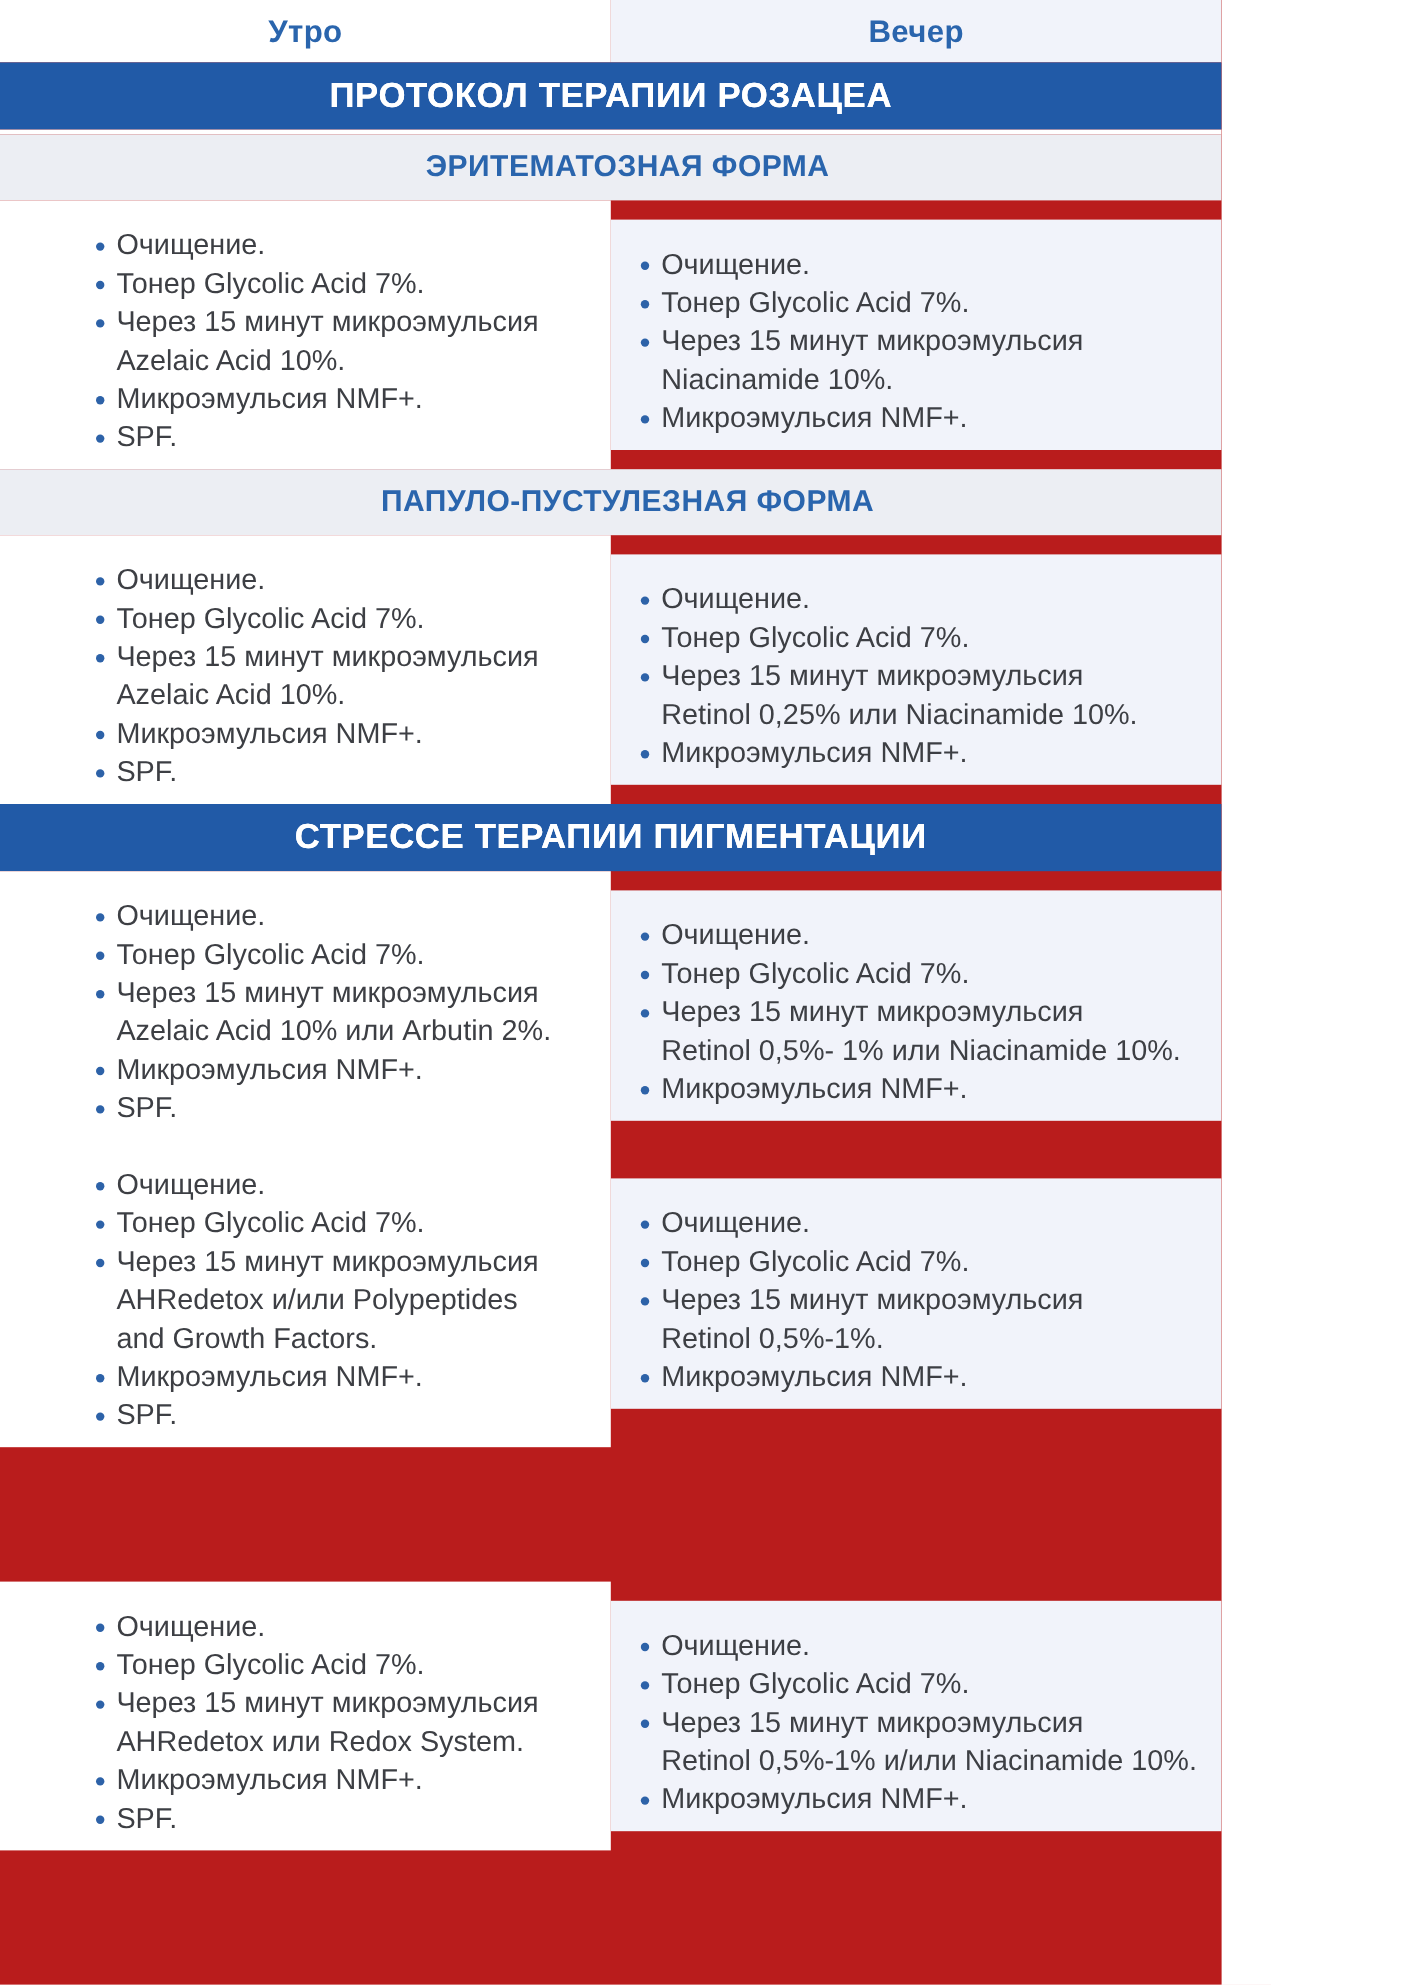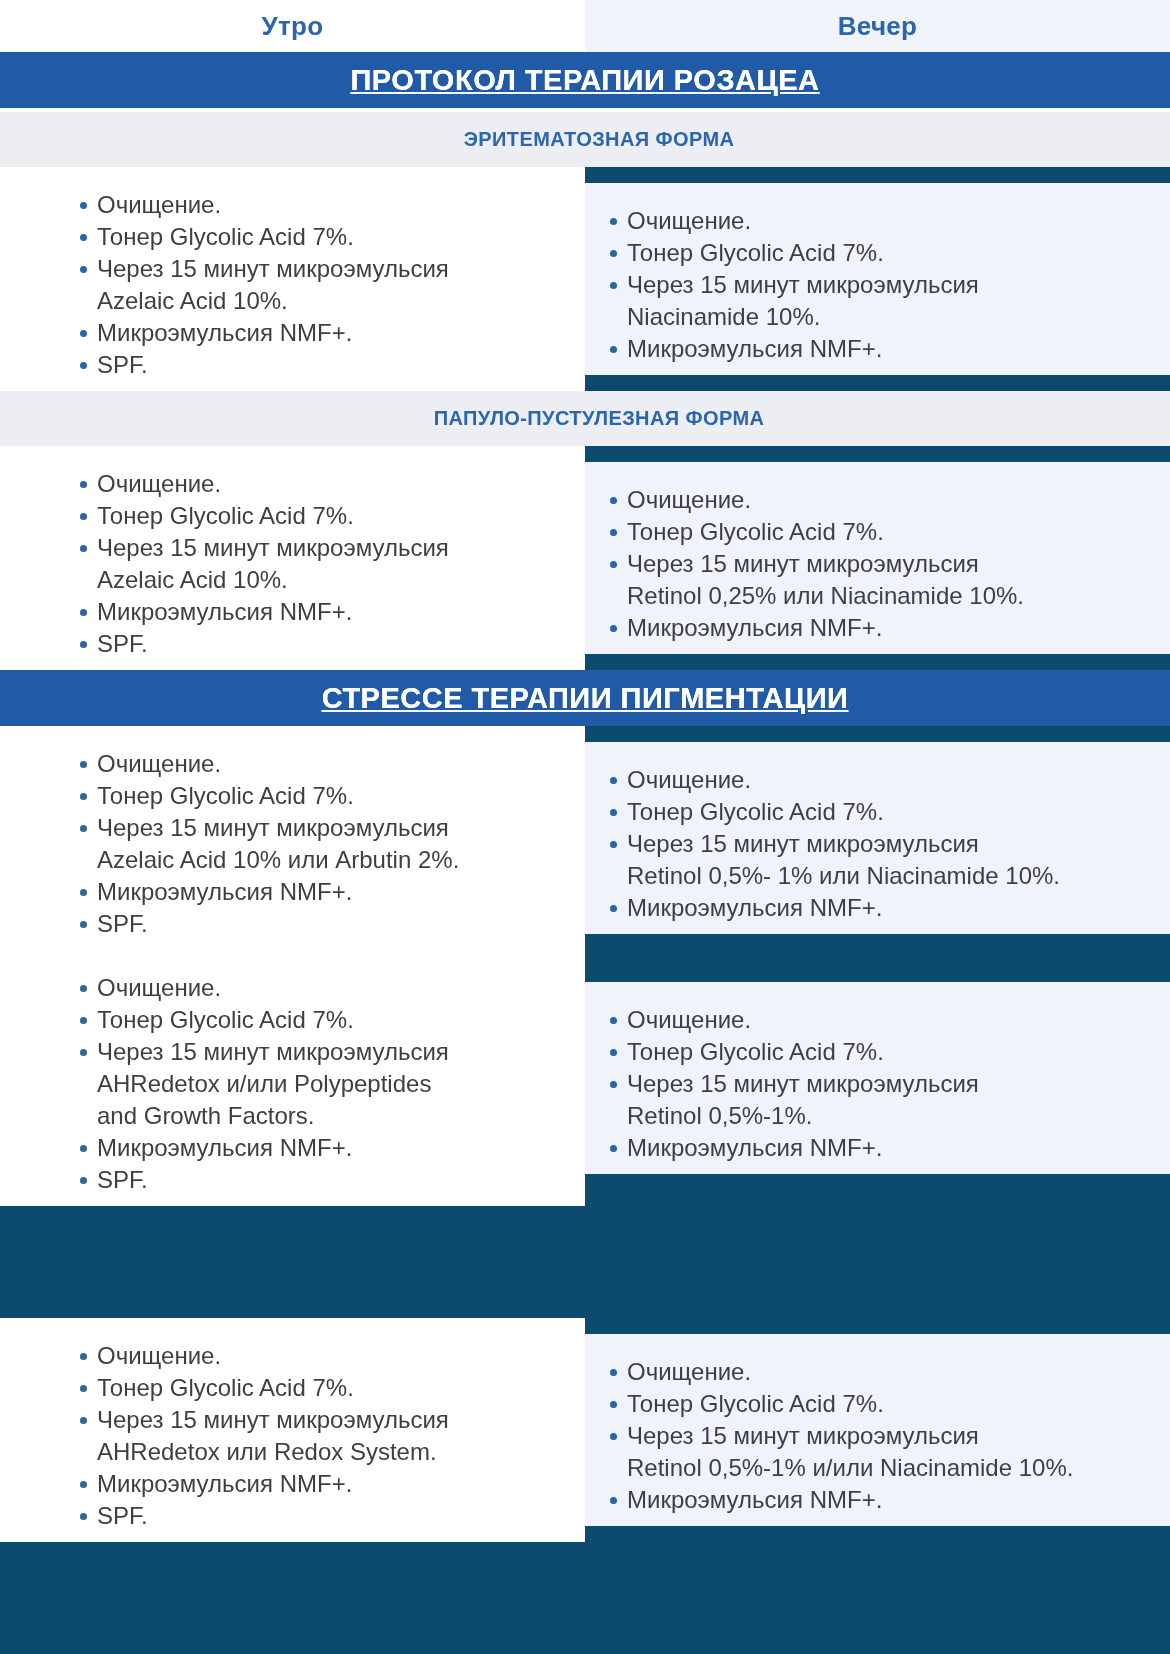--- a/index.html
+++ b/index.html
@@ -1,45 +1,45 @@
 <!DOCTYPE html>
 <html lang="ru"><head>
 <meta charset="utf-8">
 <style>
   html,body{margin:0;padding:0;background:#ffffff;}
   .page{
-    width:1170px;height:1654px;
+    width:1018px;height:1654px;
     display:flex;flex-direction:column;
     font-family:"Liberation Sans","DejaVu Sans",sans-serif;
-    background:#0c4a6e;overflow:hidden;
+    background:#b91c1c;overflow:hidden;
   }
   
   .cols{display:flex;flex:0 0 auto;}
   .cell{width:585px;box-sizing:border-box;}
   .cell.morning{background:#ffffff;}
   .cell.evening{background:#f1f3fa;}
   
   .head-row{height:52px;}
   .head-row .cell{display:flex;align-items:center;justify-content:center;}
   .col-title{
     color:#2a65ad;font-weight:bold;font-size:26px;letter-spacing:.3px;
   }
   
   .banner{
     flex:0 0 auto;display:flex;align-items:center;justify-content:center;
     text-align:center;
   }
   .banner.dark{
     background:#215aa7;color:#ffffff;height:56px;
-    font-weight:bold;font-size:29px;letter-spacing:.5px;text-decoration:underline;
+    font-weight:bold;font-size:29px;letter-spacing:.5px;
   }
   .banner.dark span{text-shadow:0 0 0 #fff;}
   .banner.sub{
     background:#eceef3;color:#2a65ad;height:55px;
-    font-weight:bold;font-size:20px;letter-spacing:.4px;padding-left:28px;
+    font-weight:bold;font-size:25px;letter-spacing:.4px;padding-left:28px;
   }
   .gap{height:4px;background:#ffffff;flex:0 0 auto;}
   
   .row{align-items:center;}
   ul.steps{
     list-style:none;margin:0;
     font-size:24px;line-height:32px;color:#3d3f44;
   }
   .cell.morning ul.steps{padding:22px 20px 10px 80px;}
   .cell.evening ul.steps{padding:22px 20px 10px 25px;}

